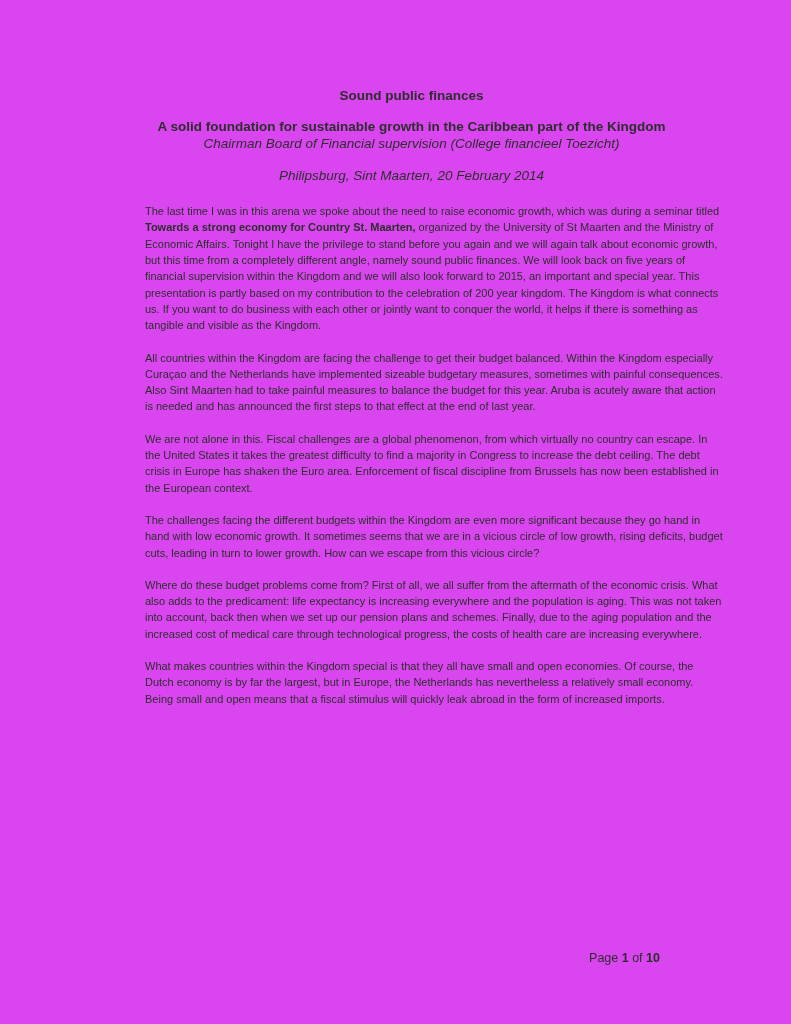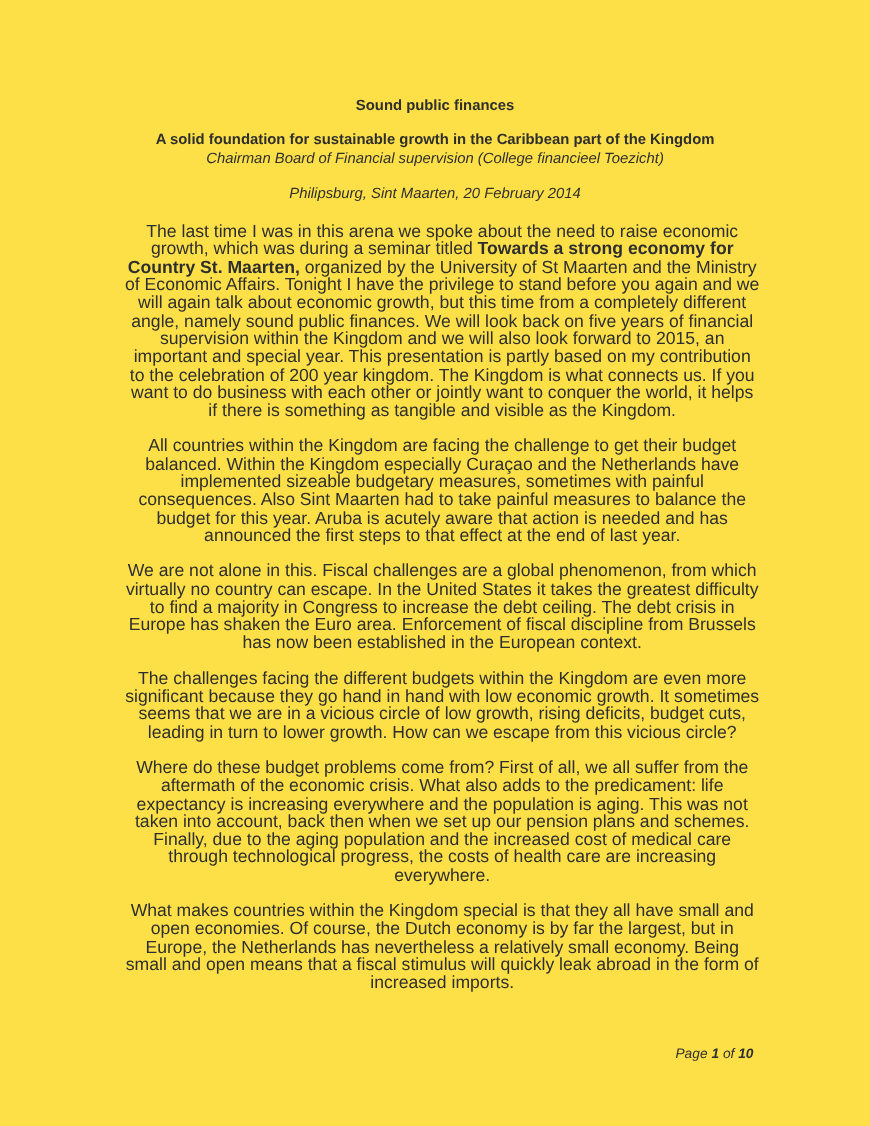--- a/index.html
+++ b/index.html
@@ -4,25 +4,26 @@
 <style>
   html, body {
     margin: 0;
     padding: 0;
     background: #ffffff;
   }
   .doc-page {
     position: relative;
     width: 791px;
     height: 1024px;
-    background: #fde047;
+    background: #d946ef;
     font-family: "Liberation Sans", sans-serif;
     color: #2e2e2e;
     box-sizing: border-box;
     overflow: hidden;
+    padding-left: 32px;
   }
   .doc-header {
     padding-top: 88px;
     text-align: center;
     font-size: 13.5px;
     line-height: 16.3px;
   }
   .doc-title {
     font-weight: bold;
   }
@@ -38,37 +39,36 @@
     font-style: italic;
   }
   .doc-location {
     font-style: italic;
     margin-top: 16px;
   }
   .doc-body {
     margin-left: 113px;
     margin-top: 19px;
     width: 578px;
-    font-size: 16px;
+    font-size: 11px;
     line-height: 16.3px;
-    text-align: center;
+    text-align: left;
   }
   .para {
     margin: 0 0 16px 0;
   }
   .bold {
     font-weight: bold;
   }
   .doc-footer {
     position: absolute;
-    right: 106px;
+    right: 131px;
     bottom: 59px;
     font-size: 12.5px;
     color: #2e2e2e;
-    font-style: italic;
   }
 </style>
 </head>
 <body>
 
 <div class="doc-page">
 
   <div class="doc-header">
     <div class="doc-title">Sound public finances</div>
     <div class="doc-subtitle">A solid foundation for sustainable growth in the Caribbean part of the Kingdom</div>

